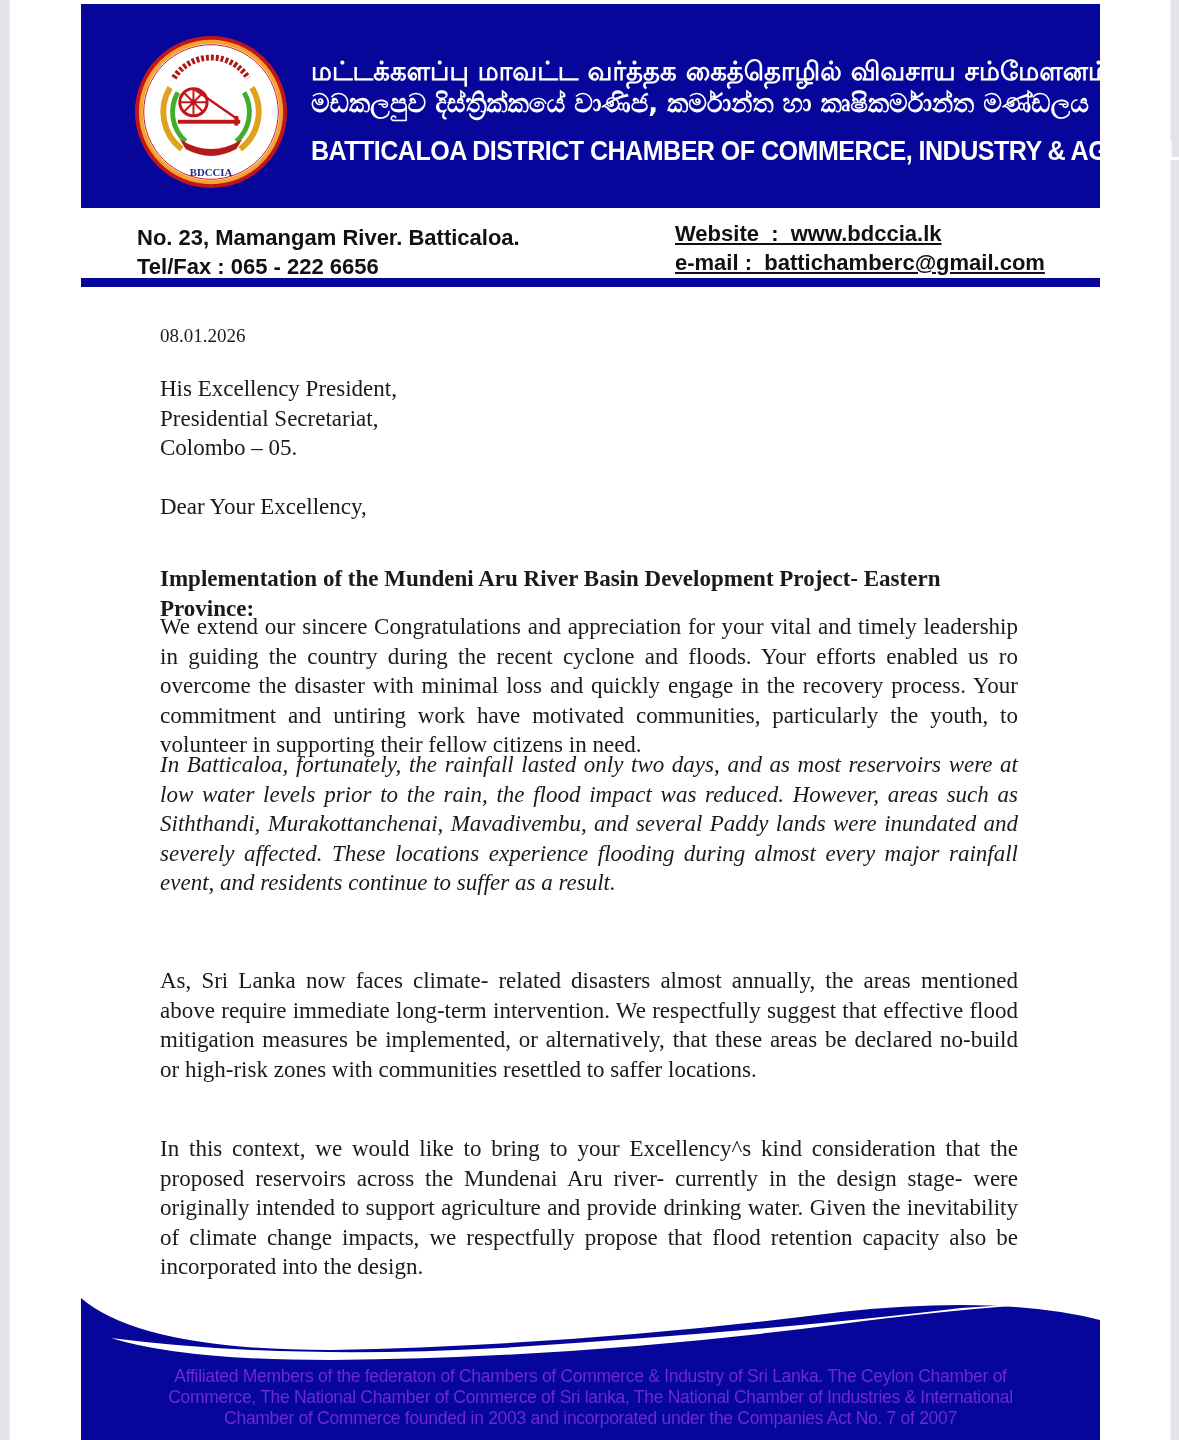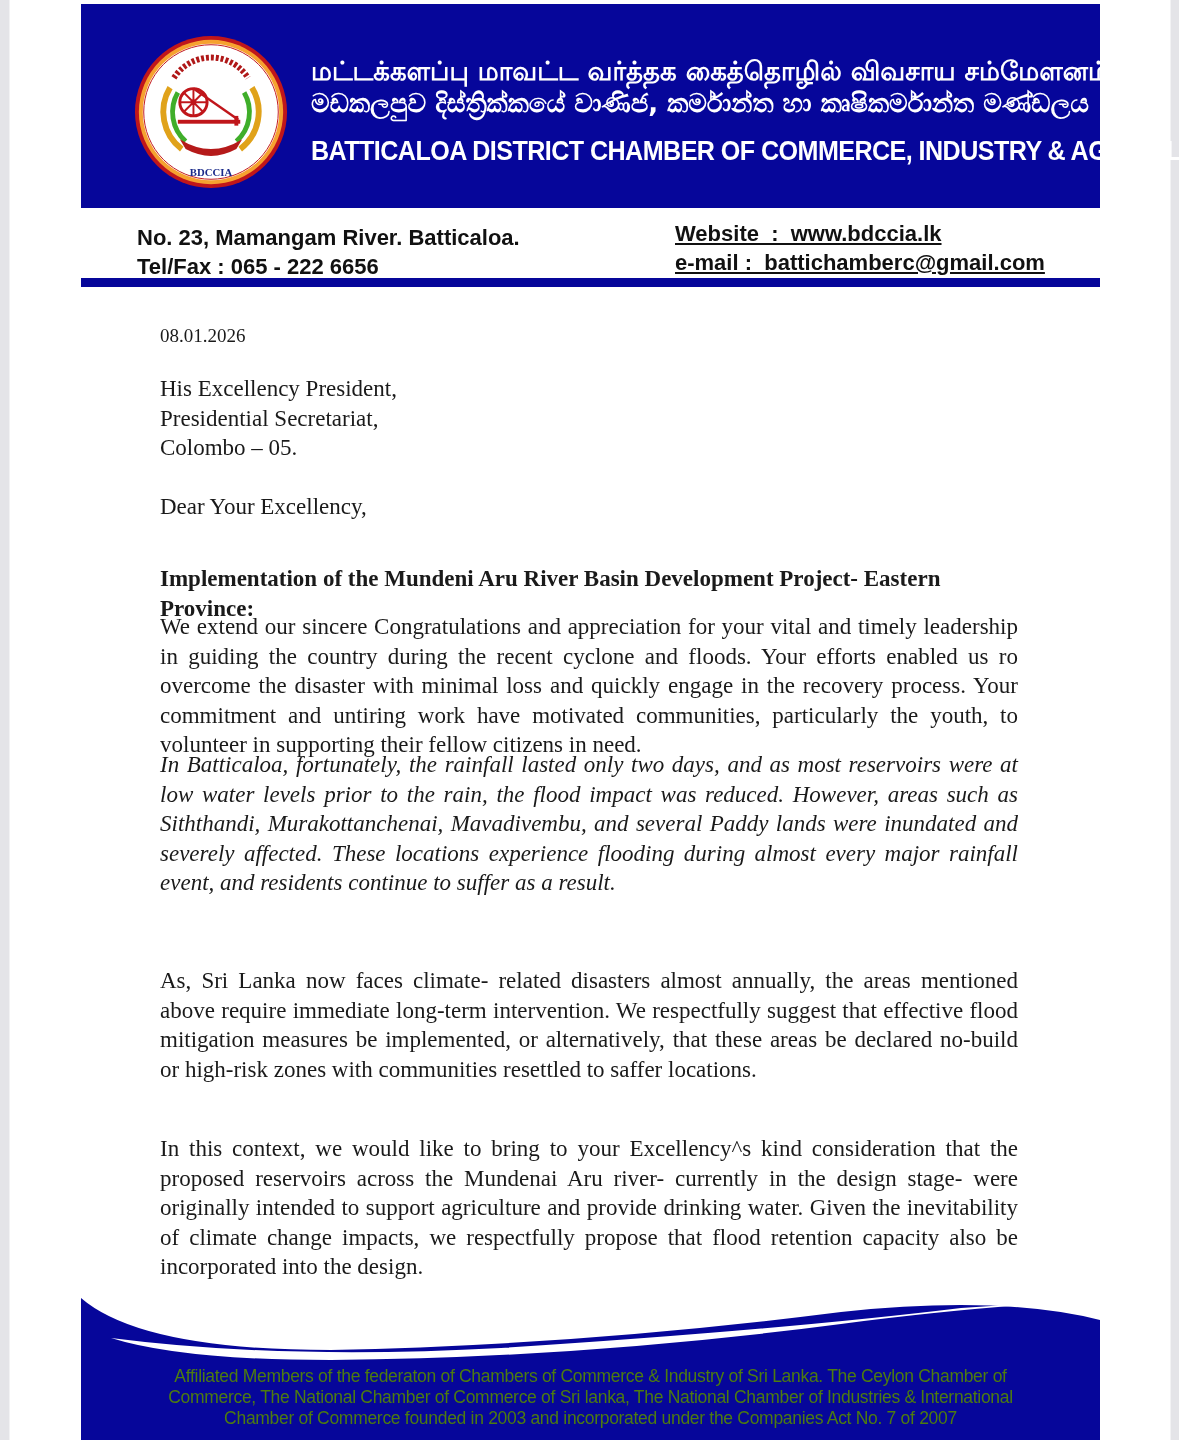--- a/index.html
+++ b/index.html
@@ -45,21 +45,21 @@
   .subject { top: 552px; font-weight: bold; margin-top: 12px; }
   .para { text-align: justify; }
   .p1 { top: 612px; }
   .p2 { top: 750px; font-style: italic; }
   .p3 { top: 966px; }
   .p4 { top: 1114px; margin-top: 20px; }
 
   .footer-wave { position: absolute; left: 81px; top: 1290px; width: 1019px; height: 150px; }
   .footer-text {
     position: absolute; left: 81px; top: 1366px; width: 1019px;
-    text-align: center; color: #4d7c0f; font-family: "Liberation Sans", sans-serif;
+    text-align: center; color: #6d28d9; font-family: "Liberation Sans", sans-serif;
     font-size: 17.5px; line-height: 21px; letter-spacing: -0.3px;
   }
 </style>
 </head>
 <body>
 
 <div class="edge-left"></div>
 <div class="edge-right"></div>
 
 <div class="header-band">

